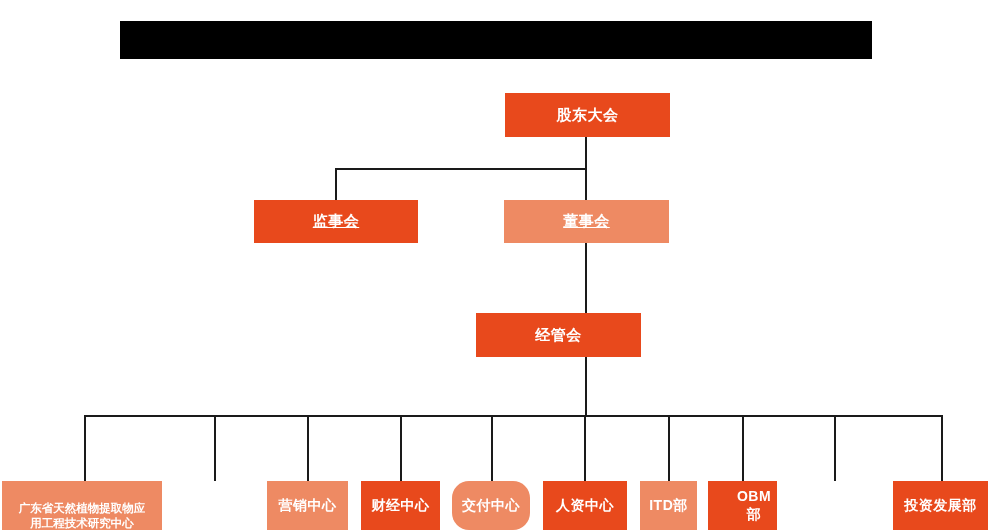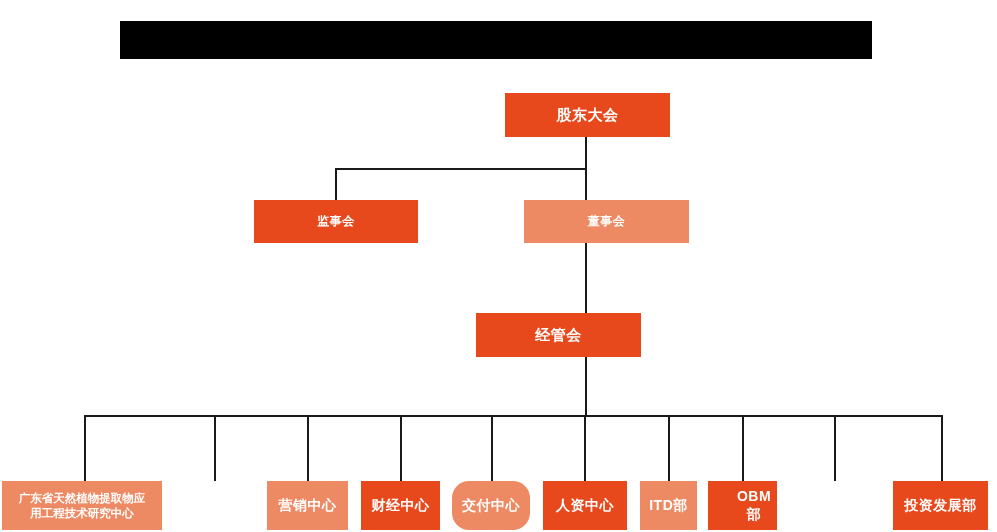--- a/index.html
+++ b/index.html
@@ -35,24 +35,24 @@
     color: #ffffff;
     font-weight: bold;
     line-height: 1.25;
     letter-spacing: 0.5px;
     font-family: "Liberation Sans", "DejaVu Sans", sans-serif;
   }
   .node.dark  { background: #E8491C; }
   .node.light { background: #EE8A63; }
 
   .node-lv1 { font-size: 15px; }
-  .node-lv2 { font-size: 12px; }
+  .node-lv2 { font-size: 15px; text-decoration: underline; }
   .node-lv3 { font-size: 15px; }
   .node-leaf { font-size: 14px; }
-  .node-leaf.small { font-size: 11.5px; letter-spacing: 0px; padding: 12px 4px; }
+  .node-leaf.small { font-size: 11.5px; letter-spacing: 0px; padding: 0 4px; align-items: flex-end; }
 
   .connector {
     position: absolute;
     background: #1a1a1a;
   }
   .connector.v { width: 2px; }
   .connector.h { height: 2px; }
 </style>
 </head>
 <body>
@@ -83,21 +83,21 @@
   <div class="connector v" style="left:584px; top:415px; height:66px;"></div>
   <div class="connector v" style="left:668px; top:415px; height:66px;"></div>
   <div class="connector v" style="left:742px; top:415px; height:66px;"></div>
   <div class="connector v" style="left:834px; top:415px; height:66px;"></div>
   <div class="connector v" style="left:941px; top:415px; height:66px;"></div>
 
   <div class="node node-lv1 dark" style="left:505px; top:93px; width:165px; height:44px;">股东大会</div>
 
   <div class="node node-lv2 dark" style="left:254px; top:200px; width:164px; height:43px;">监事会</div>
 
-  <div class="node node-lv2 light" style="left:504px; top:200px; width:165px; height:43px;margin-left:20px;">董事会</div>
+  <div class="node node-lv2 light" style="left:504px; top:200px; width:165px; height:43px;">董事会</div>
 
   <div class="node node-lv3 dark" style="left:476px; top:313px; width:165px; height:44px;">经管会</div>
 
   <div class="node node-leaf small light" style="left:2px; top:481px; width:160px; height:49px;">
     <span style="display:block;">
       <span>广东省天然植物提取物应</span><br>
       <span>用工程技术研究中心</span>
     </span>
   </div>
 

